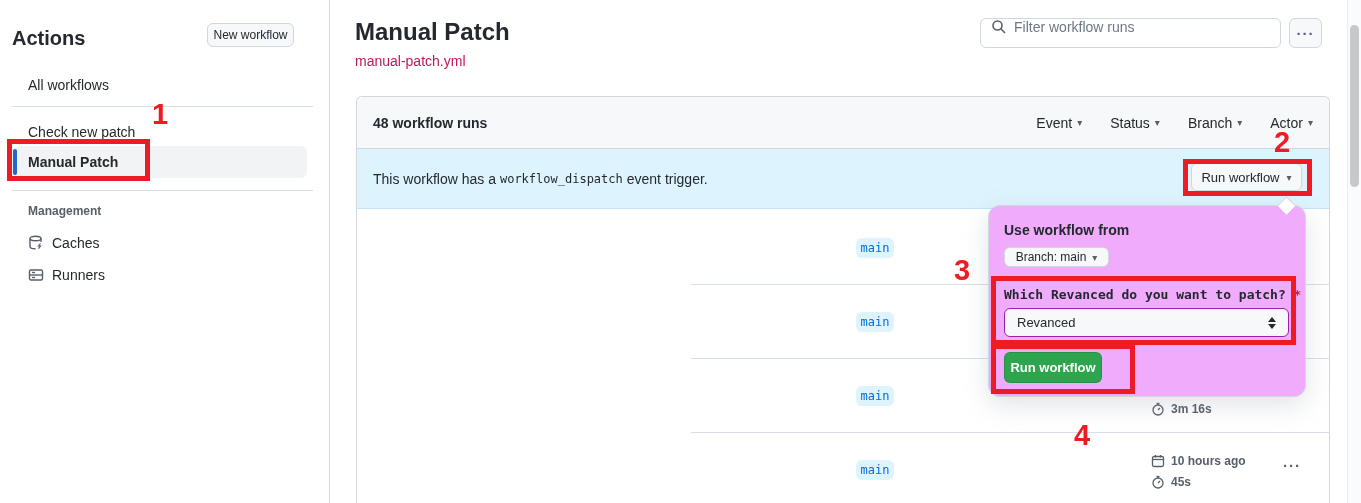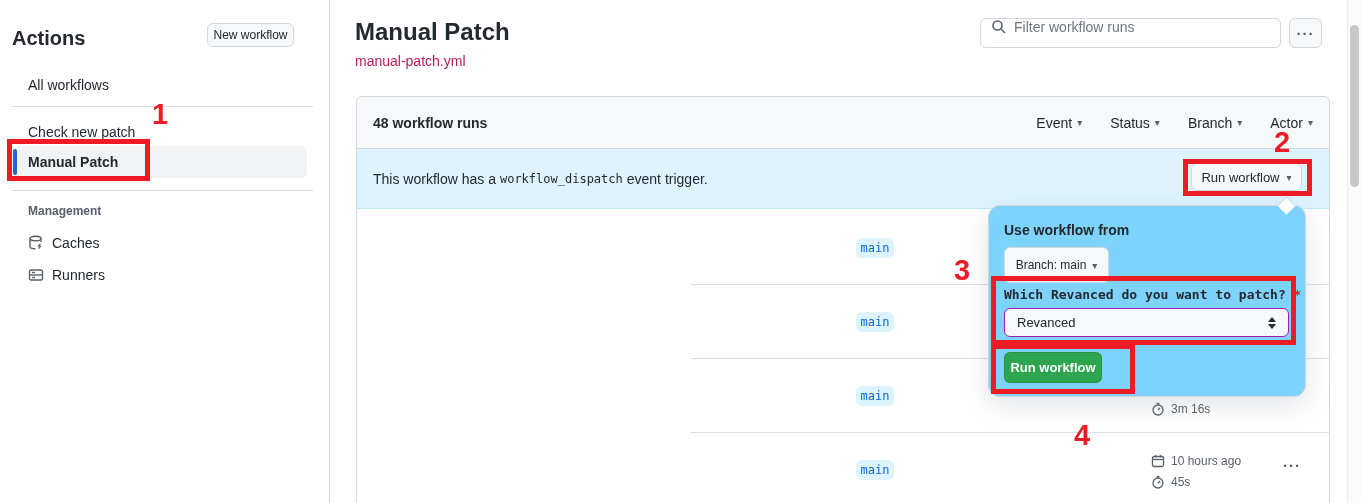--- a/index.html
+++ b/index.html
@@ -39,28 +39,28 @@
   .runs-count { font-size:14px; font-weight:600; }
   .filters { margin-left:auto; display:flex; gap:28px; }
   .filter { font-size:14px; color:#24292f; cursor:pointer; display:flex; align-items:center; gap:5px; }
   .caret { font-size:10px; color:#57606a; }
   .banner { position:absolute; left:0; top:52px; width:100%; height:60px; background:#ddf4ff; border-bottom:1px solid #c2e5f8; display:flex; align-items:center; padding:0 16px; font-size:14px; }
   .banner code { font-family:"DejaVu Sans Mono", monospace; font-size:12px; padding:0 4px; }
   .banner-btn { position:absolute; right:27px; top:14px; width:111px; height:28px; font-size:13px; font-weight:500; gap:7px; }
 
   .row-divider { height:1px; background:#d8dee4; }
   .branch-badge { width:38px; height:20px; background:#ddf4ff; border-radius:6px; color:#0969da; font-family:"DejaVu Sans Mono", monospace; font-size:12px; display:flex; align-items:center; justify-content:center; cursor:pointer; }
-  .meta { display:flex; align-items:flex-start; gap:6px; color:#57606a; font-size:12px; }
+  .meta { display:flex; align-items:flex-start; gap:6px; color:#57606a; font-size:12px;font-weight:bold; }
   .row-kebab { color:#57606a; font-size:15px; font-weight:700; letter-spacing:1px; cursor:pointer; }
 
   
-  #popup { left:988px; top:205px; width:318px; height:192px; background:#7dd3fc; border:1px solid #d0d7de; border-radius:12px; box-shadow:0 8px 24px rgba(140,149,159,0.25); z-index:10; }
+  #popup { left:988px; top:205px; width:318px; height:192px; background:#f0abfc; border:1px solid #d0d7de; border-radius:12px; box-shadow:0 8px 24px rgba(140,149,159,0.25); z-index:10; }
   #popup-caret { left:1280px; top:199px; width:13px; height:13px; background:#fff; border-left:1px solid #d0d7de; border-top:1px solid #d0d7de; transform:rotate(45deg); z-index:11; }
   .popup-heading { left:15px; top:16px; font-size:14px; font-weight:600; }
-  .branch-btn { left:15px; top:41px; width:105px; height:36px; font-size:12px; gap:6px; }
+  .branch-btn { left:15px; top:41px; width:105px; height:20px; font-size:12px; gap:6px; }
   .input-label { left:15px; top:81px; font-family:"DejaVu Sans Mono", monospace; font-size:13px; font-weight:700; }
   .req { color:#cf222e; }
   .popup-select { left:15px; top:102px; width:285px; height:29px; background:#f6f8fa; border:1px solid #a21caf; border-radius:6px; display:flex; align-items:center; padding:0 12px; font-size:13px; cursor:pointer; }
   .updown { margin-left:auto; display:flex; flex-direction:column; gap:2px; }
   .tri-up { width:0; height:0; border-left:4px solid transparent; border-right:4px solid transparent; border-bottom:5px solid #24292f; }
   .tri-down { width:0; height:0; border-left:4px solid transparent; border-right:4px solid transparent; border-top:5px solid #24292f; }
   .green-btn { left:15px; top:146px; width:98px; height:31px; background:#2da44e; border:1px solid rgba(27,31,36,0.15); border-radius:6px; color:#fff; font-size:13px; font-weight:600; display:flex; align-items:center; justify-content:center; cursor:pointer; }
 
   
   .anno-box { border:5px solid #ed1c24; z-index:20; pointer-events:none; }

